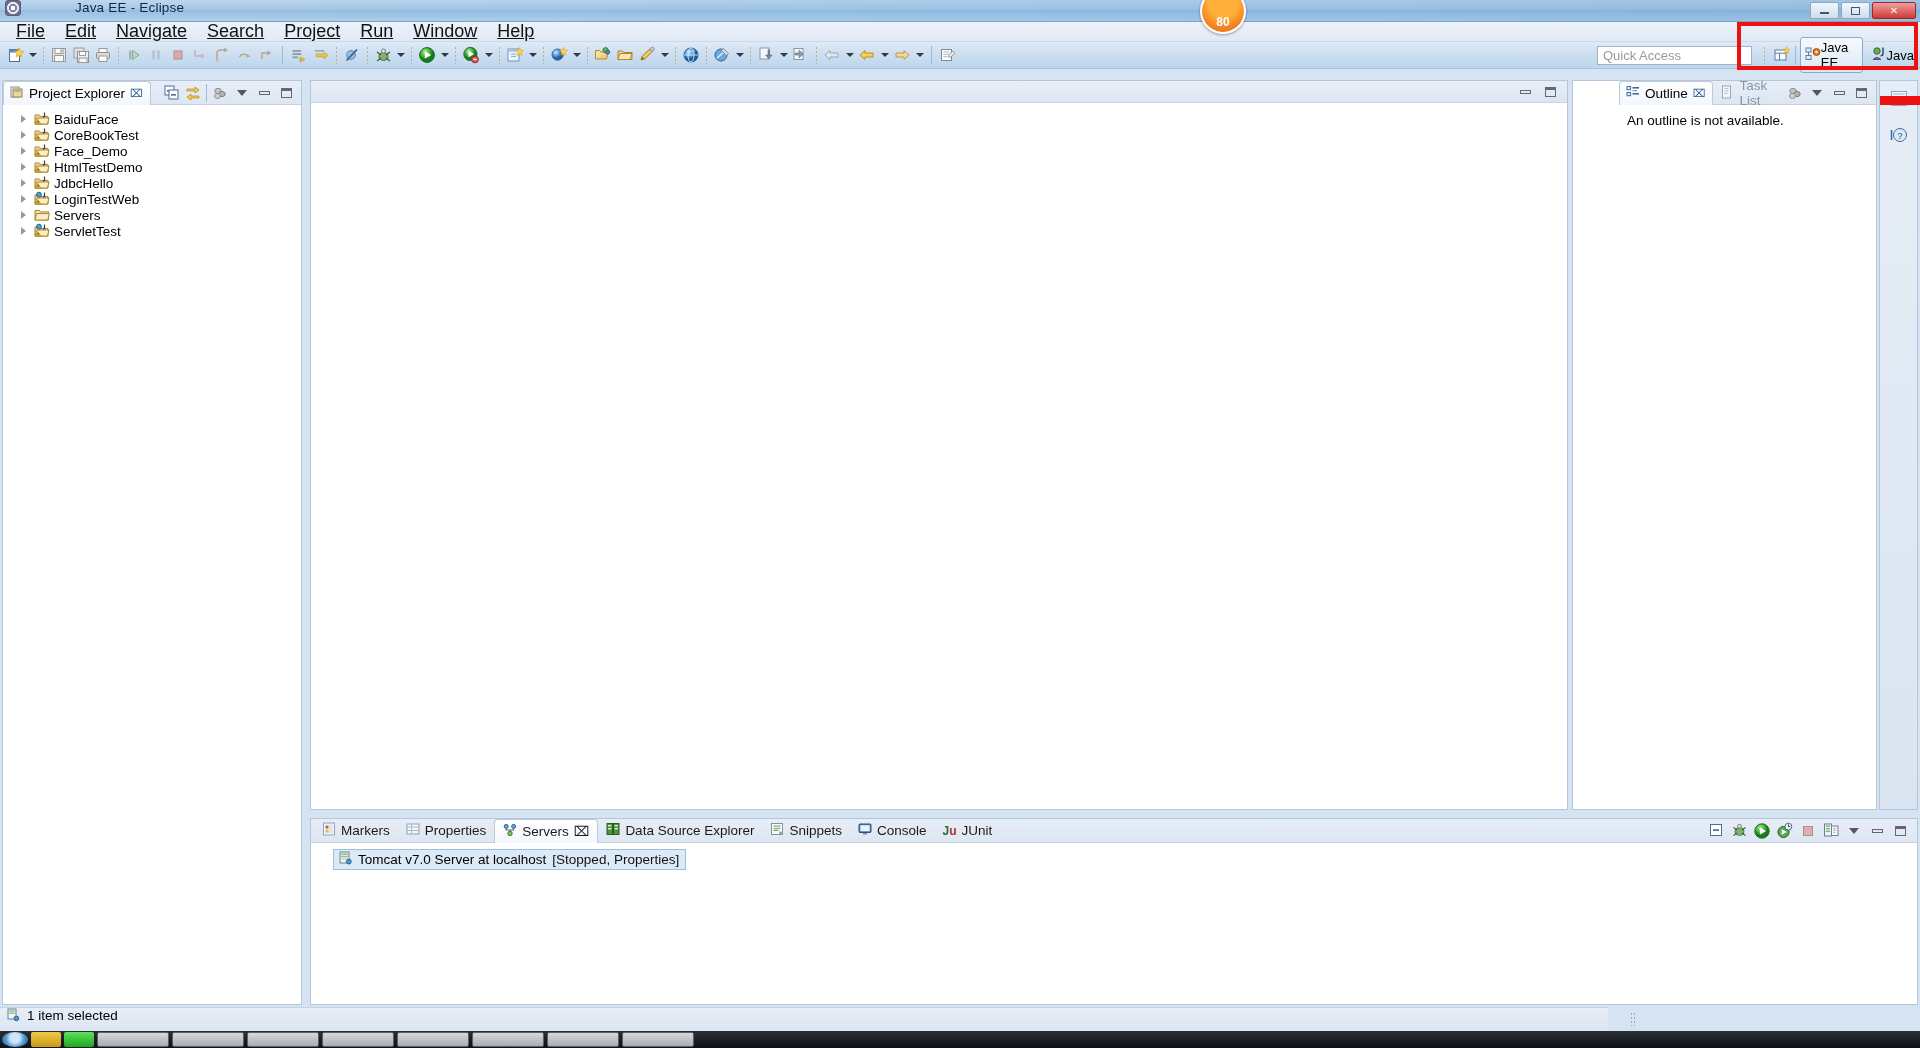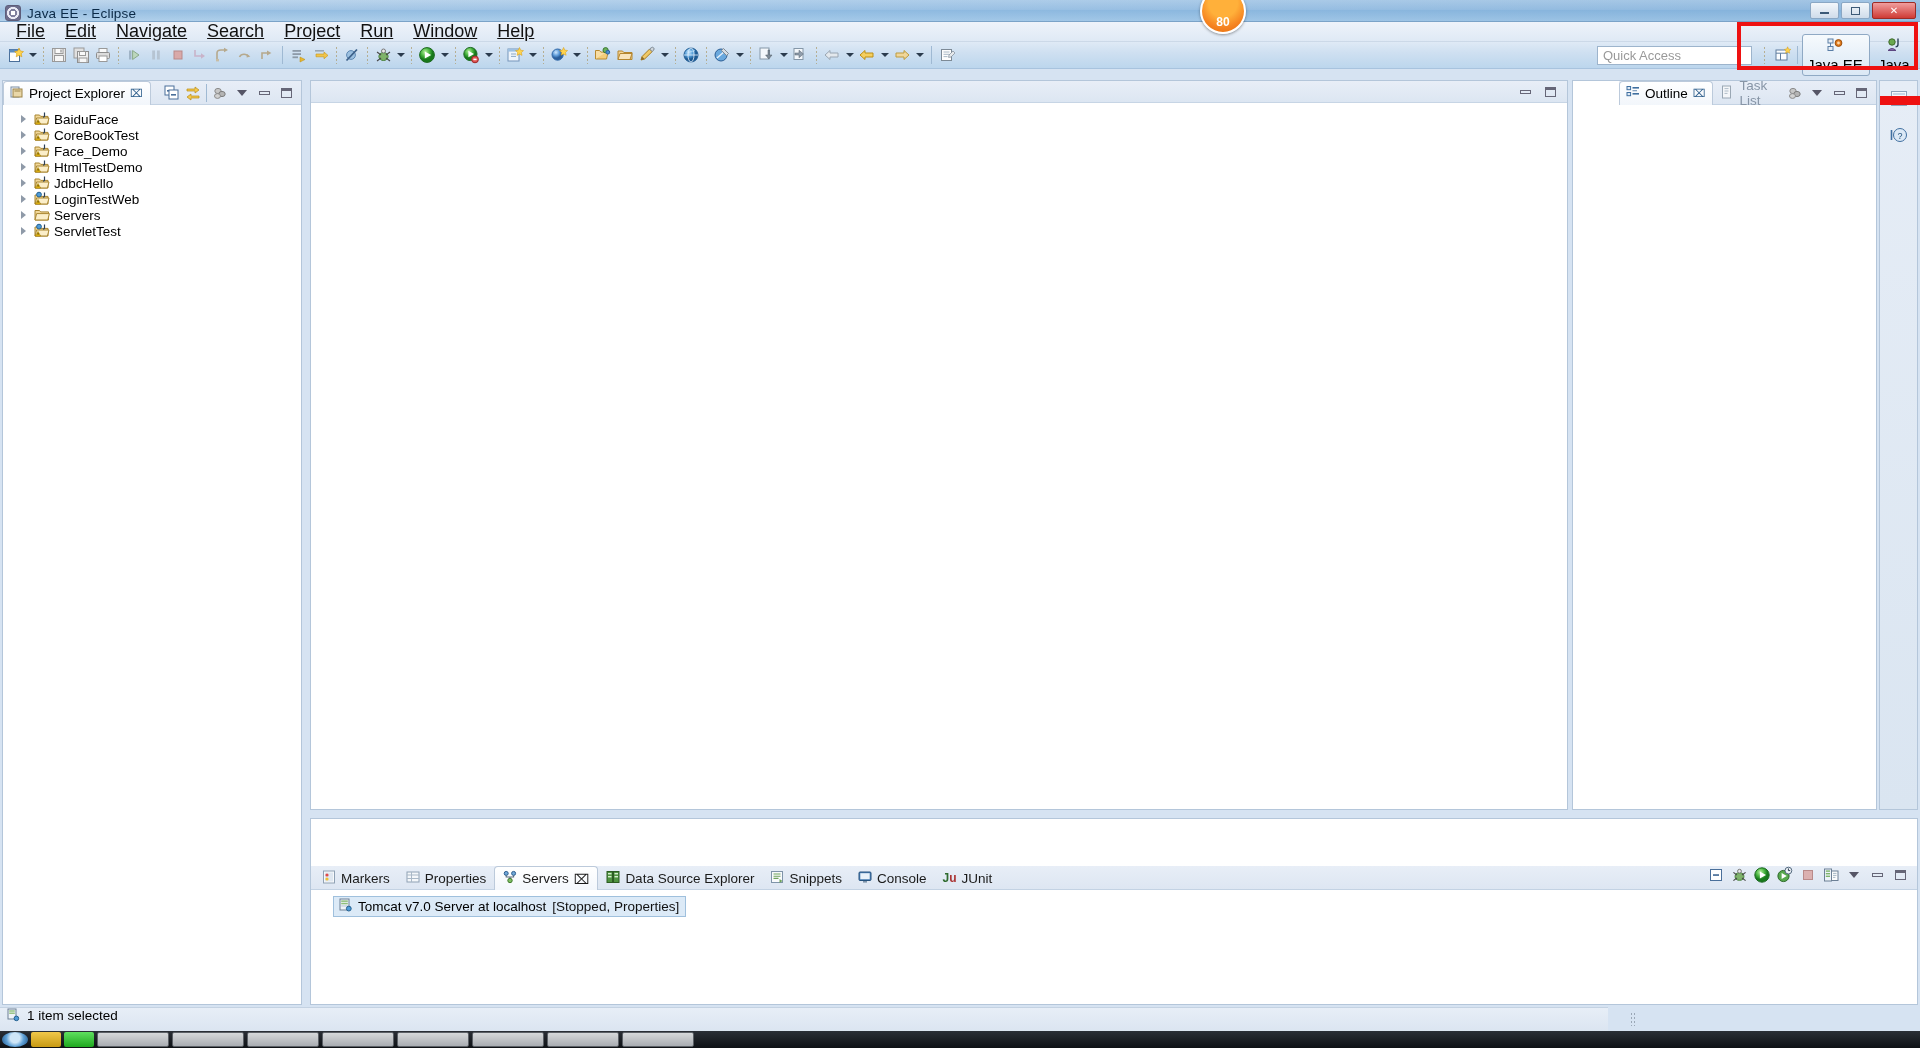--- a/index.html
+++ b/index.html
@@ -7,21 +7,21 @@
     width:1920px; height:1048px; overflow:hidden;
     font-family:"Liberation Sans", sans-serif;
     font-size:14px; color:#000;
     background:#d6e3f2;
   }
   
   #titlebar{
     position:absolute; left:0; top:0; width:1920px; height:22px;
     background:linear-gradient(to bottom,#b8d2ea 0%,#9cc0e2 45%,#8ab6dd 50%,#a8cbe8 100%);
     border-bottom:1px solid #7ba3c8;
-    display:flex; align-items:flex-end;
+    display:flex; align-items:flex-start;gap:48px;
   }
   #titlebar::before{
     content:""; position:absolute; left:0; top:0; width:100%; height:100%;
     background:linear-gradient(to right, rgba(255,255,255,.12), rgba(160,200,235,.3) 40%, rgba(120,170,215,.35));
     pointer-events:none;
   }
   .tb-icon{
     width:16px; height:16px; margin-left:5px; margin-right:6px;
     border-radius:3px; position:relative; flex:0 0 auto;
     background:radial-gradient(circle at 50% 50%, #ffffff 0 22%, #7f7f9d 24% 40%, #e9e9f4 42% 60%, #6d6d8c 62% 100%);
@@ -75,21 +75,21 @@
   
   #quick-access{
     position:absolute; left:1597px; top:46px; width:155px; height:19px;
     background:#fff; border:1px solid #9db4cc;
     font-size:13px; color:#8b8b8b; padding:1px 5px; line-height:17px;
   }
   #perspective-zone{
     position:absolute; left:1760px; top:43px; height:24px; display:flex; align-items:center; gap:4px;
   }
   .persp-btn{
-    display:flex;align-items:center;gap:0; padding:2px 6px 2px 4px; font-size:15px;flex-direction:column;
+    display:flex;align-items:center;gap:0; padding:2px 6px 2px 4px; font-size:13px;
   }
   .persp-btn.active{ border:1px solid #8fa9c4; border-radius:3px;
     background:linear-gradient(to bottom,#f6fafd,#dbe8f5);}
   .open-persp{ width:20px;height:20px;display:flex;align-items:center;justify-content:center;}
   .vsep{width:1px;height:18px;background:#9fb9d3;}
   
   #red-box{
     position:absolute; left:1737px; top:22px; width:181px; height:48px;
     border:4px solid #ee1111; z-index:60; pointer-events:none;
   }
@@ -158,21 +158,21 @@
     display:flex;flex-direction:column;align-items:center;padding-top:6px;gap:12px;
   }
   .fv{width:24px;height:24px;display:flex;align-items:center;justify-content:center;}
   
   #bottom{
     position:absolute; left:310px; top:818px; width:1608px; height:187px;
     background:#fff; border:1px solid #b4c6da;
   }
   #bottom-tabrow{
     height:24px; background:linear-gradient(to bottom,#e8eef7,#dde6f2);
-    border-bottom:1px solid #c3d2e3; display:flex; align-items:flex-start; padding-left:3px;margin-top:47px;
+    border-bottom:1px solid #c3d2e3; display:flex; align-items:center; padding-left:3px;
   }
   .btab{
     height:24px;display:flex;align-items:center;gap:5px;padding:0 8px;font-size:13.5px;color:#1a1a1a;
   }
   .btab.active{
     background:linear-gradient(to bottom,#ffffff,#f3f7fc);
     border:1px solid #bccadb;border-bottom:none;
     border-top-left-radius:4px;border-top-right-radius:4px;
   }
   #bottom-tools{ margin-left:auto; display:flex;align-items:center;gap:5px;padding-right:8px;}
@@ -800,20 +800,21 @@
           <span class="tri-down"></span>
         </div>
       <div class="mini">
           <span class="min-glyph"></span>
         </div>
       <div class="mini">
           <span class="max-glyph"></span>
         </div>
     </div>
   </div>
+  <div id="outline-body">An outline is not available.</div>
 </div>
 
 <div id="fastbar">
   <div class="fv">
     <svg width="20" height="20" viewBox="0 0 20 20">
         <rect x="2.5" y="2.5" width="15" height="14" fill="#f4f8fc" stroke="#8da3bb"></rect>
         <rect x="4" y="4" width="12" height="2" fill="#c8d7e7"></rect>
         <rect x="6" y="12" width="8" height="2.6" fill="#7e92a8"></rect>
       </svg>
   </div>

